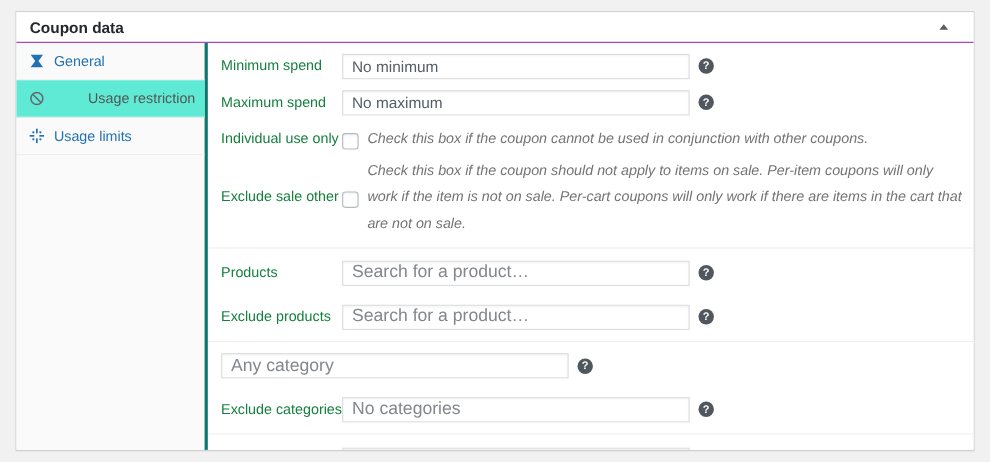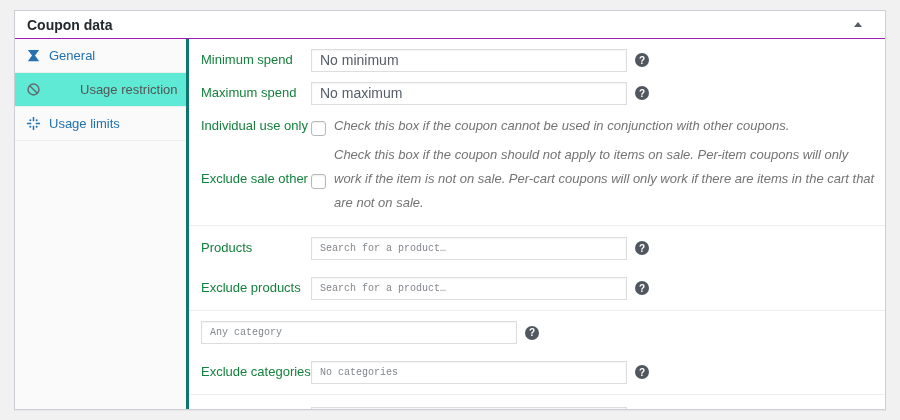--- a/index.html
+++ b/index.html
@@ -87,21 +87,21 @@
     border: 1px solid #ddd;
     background: #fff;
     padding: 2px 8px;
     font-family: "Liberation Sans", "DejaVu Sans", sans-serif;
     box-shadow: inset 0 1px 2px rgba(0,0,0,.05);
     outline: none;
     color: #32373c;
   }
   .text-input.lg { font-size: 14px; }
   .text-input.lg::placeholder { color: #555d66; opacity: 1; }
-  .text-input.sm { font-size: 10px; font-family: Liberation Mono, monospace; }
+  .text-input.sm { font-size: 16px; }
   .text-input.sm::placeholder { color: #82878c; opacity: 1; }
   .help-tip {
     width: 14px; height: 14px;
     margin-left: 8px;
     border-radius: 50%;
     background: #50575e;
     color: #fff;
     font-size: 10px;
     font-weight: bold;
     display: inline-flex;

